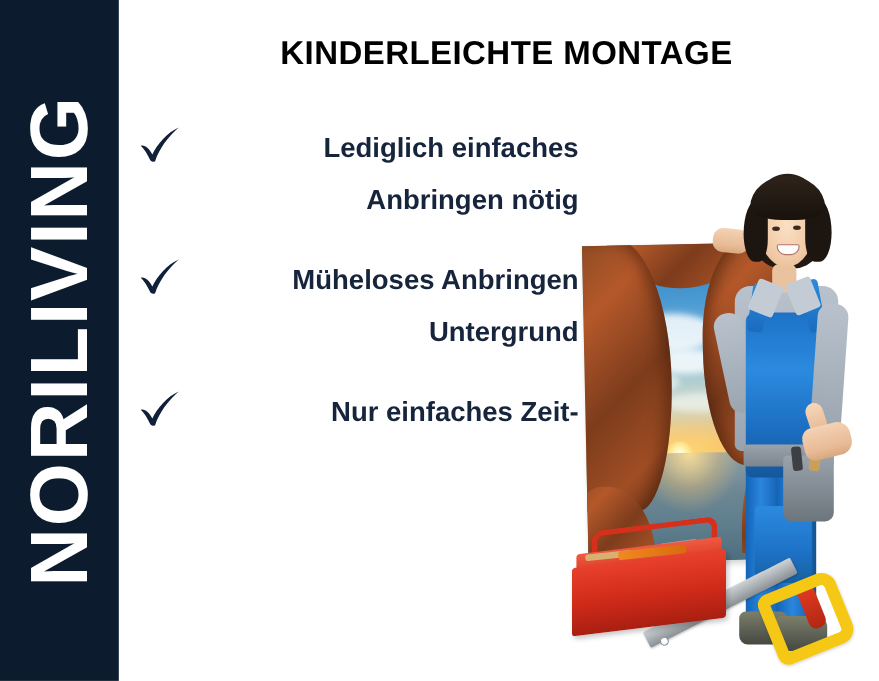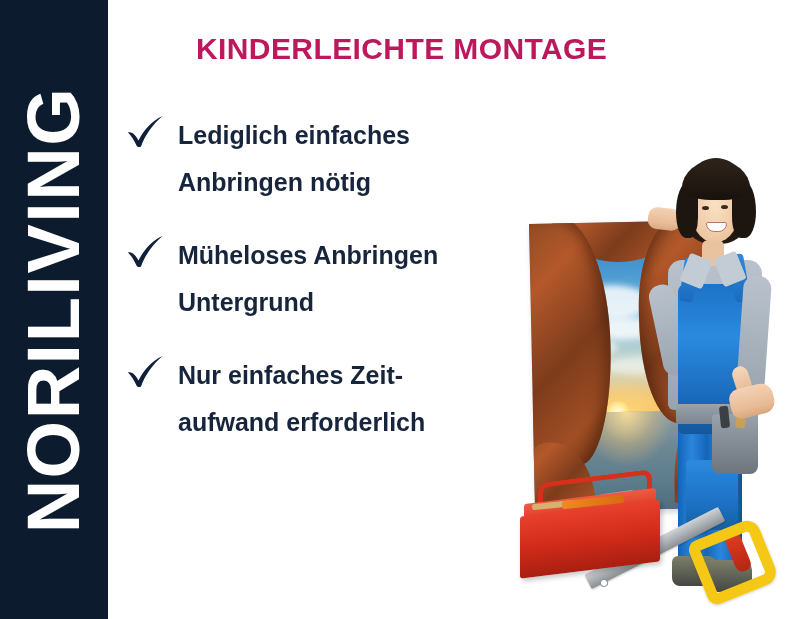--- a/index.html
+++ b/index.html
@@ -42,35 +42,37 @@
     letter-spacing: 1.5px;
     line-height: 1;
   }
 
   
   #headline {
     position: absolute;
     left: 196px;
     top: 32px;
     width: 470px;
-    color: #be185d;
+    color: #000000;
     font-family: "Liberation Sans", sans-serif;
     font-weight: bold;
     font-size: 30px;
     letter-spacing: 0.4px;
     line-height: 1.1;
     white-space: nowrap;
+    text-align: right;
   }
 
   
   #bullets {
     position: absolute;
     left: 126px;
     top: 112px;
     width: 400px;
+    text-align: right;
   }
   .bullet {
     position: relative;
     display: block;
     margin-bottom: 26px;
   }
   .bullet:last-child { margin-bottom: 0; }
 
   .check-icon {
     position: absolute;
@@ -426,21 +428,20 @@
     </div>
 
     <div class="bullet">
       <span class="check-icon">
         <svg width="42" height="34" viewBox="0 0 42 34">
           <path d="M2 17.5 C6 16.5 9.5 20 12.5 25.5 C17 16 26 5.5 36.5 1 C27 9 19 20 15 31.5 C13.5 32.5 11.5 32.2 10.5 30.5 C8 25 5 20.5 2 17.5 Z" fill="#11203a"></path>
         </svg>
       </span>
       <div class="bullet-lines">
         <div class="bullet-line">Nur einfaches Zeit-</div>
-        <div class="bullet-line">aufwand erforderlich</div>
       </div>
     </div>
 
   </div>
 
   <div id="photo">
 
     <div id="canvas-print">
       <div class="sky"></div>
       <div class="sun"></div>

